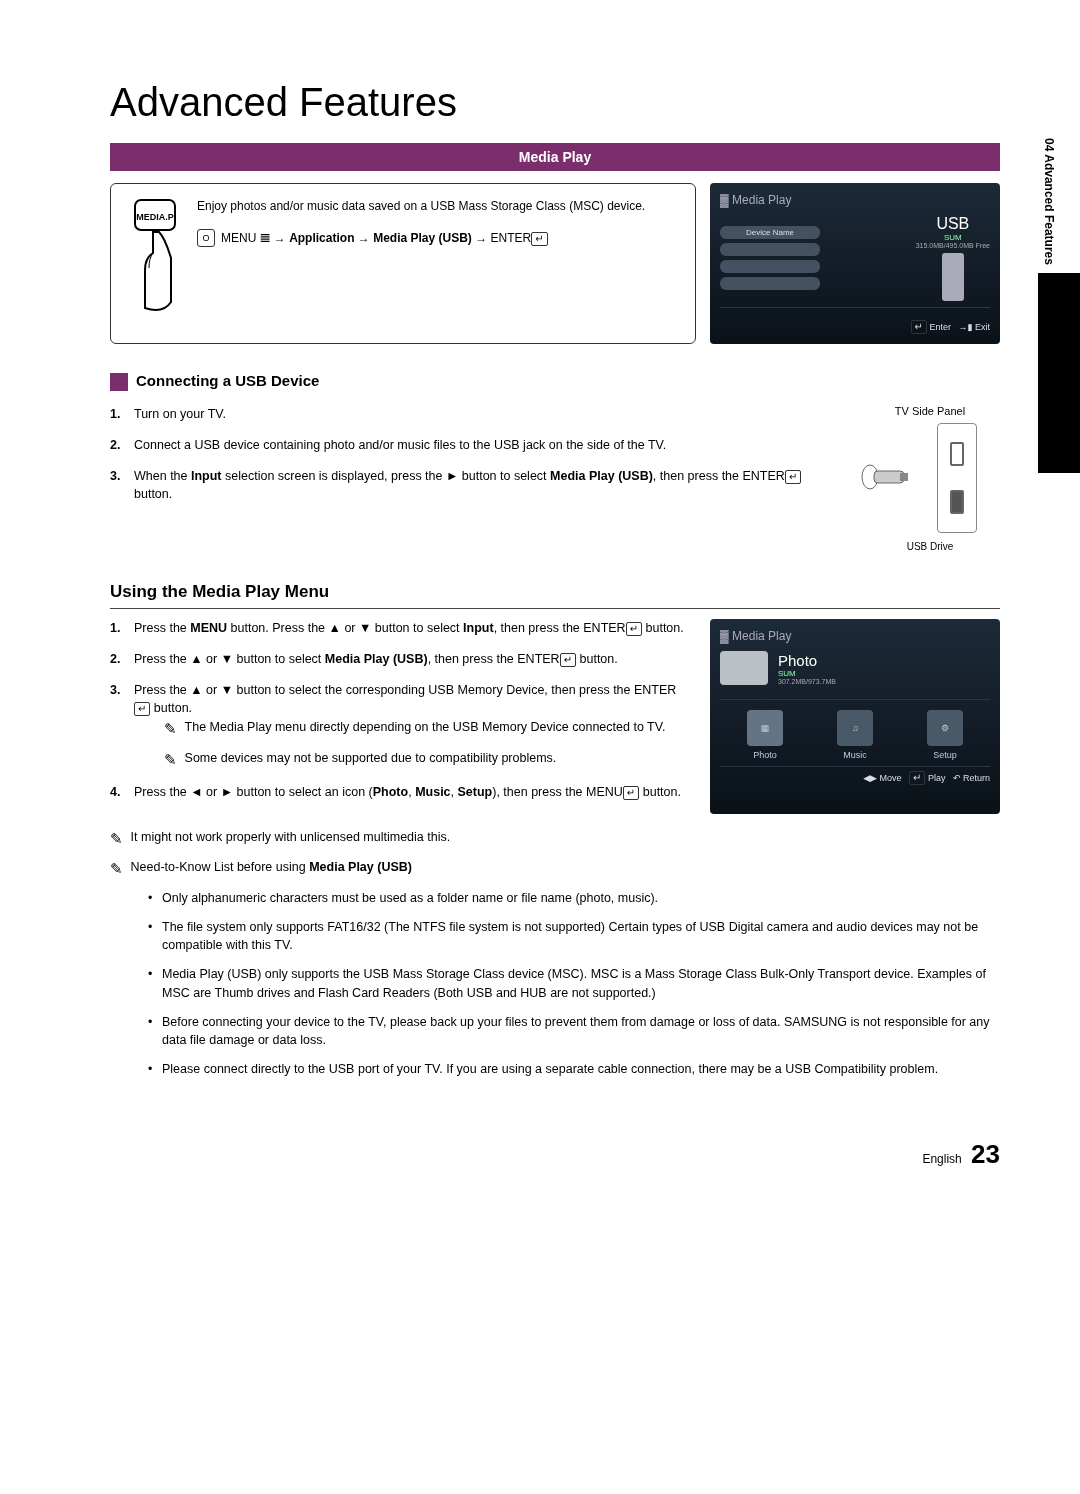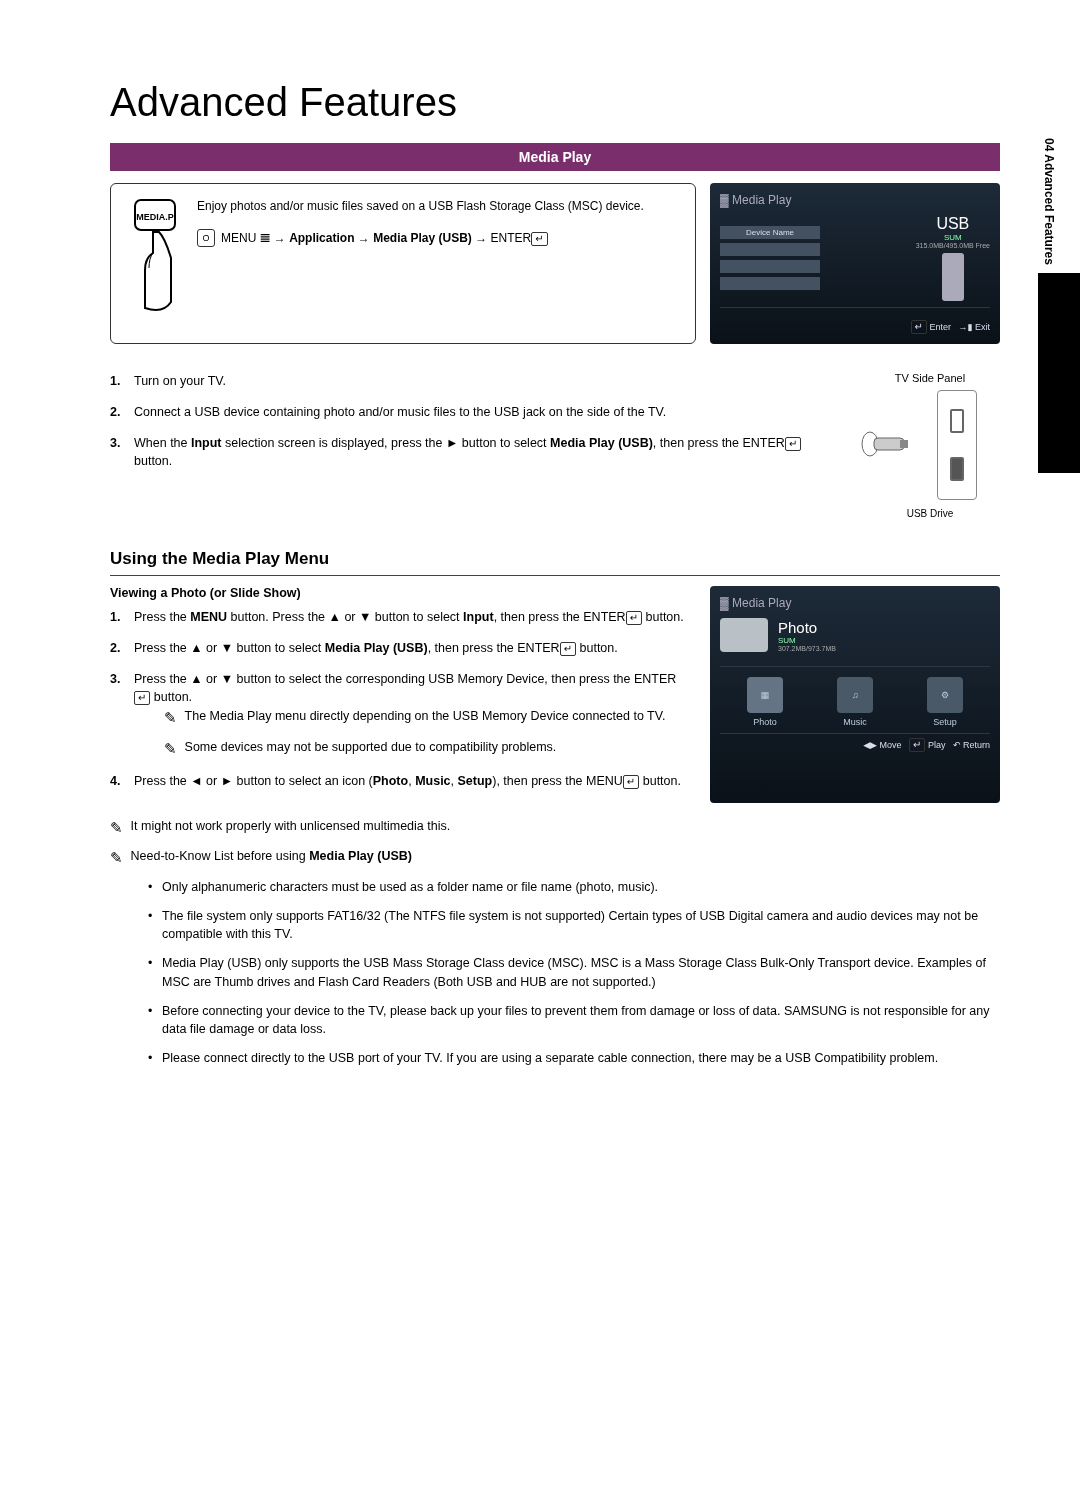--- a/index.html
+++ b/index.html
@@ -16,21 +16,21 @@
   .remote-box { border: 1px solid #333; border-radius: 6px; padding: 14px; display: flex; gap: 12px; flex: 1; min-height: 150px; }
   .hand-svg { width: 60px; flex-shrink: 0; }
   .remote-text { font-size: 12px; line-height: 1.45; }
   .menu-path { margin-top: 14px; display: flex; align-items: center; gap: 6px; font-size: 12px; }
   .menu-icon { display:inline-block; width:18px; height:18px; border:1px solid #333; border-radius:3px; font-size:9px; text-align:center; line-height:17px; }
   .enter-icon { display:inline-block; border:1px solid #333; border-radius:2px; padding:0 3px; font-size:10px; line-height:12px; }
 
   .media-screen { width: 290px; background: linear-gradient(#1d2a38,#0a1118); border-radius:4px; color:#cfd8e2; font-size:9px; position:relative; padding:10px; display:flex; flex-direction:column; }
   .ms-title { font-size:12px; color:#aab; margin-bottom:8px; }
   .ms-row { display:flex; align-items:center; gap:10px; margin-bottom:6px; }
-  .ms-btn { background:#445160; width:100px; height:13px; border-radius:0; font-size:8px; color:#dde; text-align:center; line-height:13px; }
+  .ms-btn { background:#445160; width:100px; height:13px; border-radius:6px; font-size:8px; color:#dde; text-align:center; line-height:13px; }
   .ms-usb { margin-left:auto; text-align:center; }
   .ms-usb-label { color:#fff; font-size:16px; }
   .ms-sum { color:#8fa; font-size:8px; }
   .ms-free { color:#aaa; font-size:7px; }
   .ms-usb-plug { width:22px; height:48px; background:#aab; border-radius:3px; margin: 4px auto 0; position:relative; }
   .ms-bottom { margin-top:auto; text-align:right; font-size:9px; color:#dde; border-top:1px solid #2a3644; padding-top:12px; }
 
   .section-title .tab { display:inline-block; width:18px; height:18px; background:#7a2e6c; vertical-align:middle; margin-right:8px; }
   .section-title { font-size:15px; font-weight:700; margin-bottom:14px; }
 
@@ -93,21 +93,21 @@
     <div class="remote-box">
       <div class="hand-svg">
         <svg viewBox="0 0 60 120" width="60" height="120">
           <rect x="10" y="2" width="40" height="30" rx="6" fill="#fff" stroke="#000" stroke-width="2"></rect>
           <text x="30" y="22" text-anchor="middle" font-size="9" font-weight="700">MEDIA.P</text>
           <path d="M28 34 L28 55 Q20 60 20 72 L20 110 Q38 116 46 104 L46 60 Q40 40 34 34 Z" fill="#fff" stroke="#000" stroke-width="2"></path>
           <path d="M28 55 Q24 60 24 70" fill="none" stroke="#000"></path>
         </svg>
       </div>
       <div class="remote-text">
-        <div>Enjoy photos and/or music files saved on a USB Flash Storage Class (MSC) device.</div>
+        <div>Enjoy photos and/or music data saved on a USB Mass Storage Class (MSC) device.</div>
         <div class="menu-path">
           <span class="menu-icon">O</span>
           <span>
             <span>MENU</span><span> 𝌆 </span>→ <b>Application</b> → <b>Media Play (USB)</b> → <span>ENTER</span><span class="enter-icon">↵</span>
           </span>
         </div>
       </div>
     </div>
 
     <div class="media-screen">
@@ -126,20 +126,21 @@
           <div class="ms-usb-plug"></div>
         </div>
       </div>
       <div class="ms-bottom">
         <span class="enter-icon">↵</span> <span>Enter</span>
         &nbsp;&nbsp;→▮ <span>Exit</span>
       </div>
     </div>
   </div>
 
+  <div class="section-title"><span class="tab"></span><span>Connecting a USB Device</span></div>
 
   <div class="usb-row">
     <div class="steps">
       <ol class="numlist">
         <li>Turn on your TV.</li>
         <li>Connect a USB device containing photo and/or music files to the USB jack on the side of the TV.</li>
         <li>
           <span>When the </span><b>Input</b><span> selection screen is displayed, press the ► button to select </span><b>Media Play (USB)</b><span>, then press the ENTER</span><span class="enter-icon">↵</span><span> button.</span>
         </li>
       </ol>
@@ -159,21 +160,20 @@
       </div>
       <div class="usb-drive-label">USB Drive</div>
     </div>
   </div>
 
   <h2 class="sub">Using the Media Play Menu</h2>
   <span class="underline"></span>
 
   <div class="media-row2">
     <div class="steps2">
-      <div class="view-title">Viewing a Photo (or Slide Show)</div>
       <ol class="numlist">
         <li><span>Press the </span><b>MENU</b><span> button. Press the ▲ or ▼ button to select </span><b>Input</b><span>, then press the ENTER</span><span class="enter-icon">↵</span><span> button.</span></li>
         <li><span>Press the ▲ or ▼ button to select </span><b>Media Play (USB)</b><span>, then press the ENTER</span><span class="enter-icon">↵</span><span> button.</span></li>
         <li><span>Press the ▲ or ▼ button to select the corresponding USB Memory Device, then press the ENTER</span><span class="enter-icon">↵</span><span> button.</span>
           <div class="note-sub">
               <span class="pen">✎</span>
               <span>The Media Play menu directly depending on the USB Memory Device connected to TV.</span>
             </div>
           <div class="note-sub">
               <span class="pen">✎</span>
@@ -217,14 +217,18 @@
     </div>
 
   <ul class="bullets">
     <li>Only alphanumeric characters must be used as a folder name or file name (photo, music).</li>
     <li>The file system only supports FAT16/32 (The NTFS file system is not supported) Certain types of USB Digital camera and audio devices may not be compatible with this TV.</li>
     <li>Media Play (USB) only supports the USB Mass Storage Class device (MSC). MSC is a Mass Storage Class Bulk-Only Transport device. Examples of MSC are Thumb drives and Flash Card Readers (Both USB and HUB are not supported.)</li>
     <li>Before connecting your device to the TV, please back up your files to prevent them from damage or loss of data. SAMSUNG is not responsible for any data file damage or data loss.</li>
     <li>Please connect directly to the USB port of your TV. If you are using a separate cable connection, there may be a USB Compatibility problem.</li>
   </ul>
 
+  <div class="footer">
+    <span>English</span>
+    <span class="pn">23</span>
+  </div>
 
 </div>
 
 </body></html>

